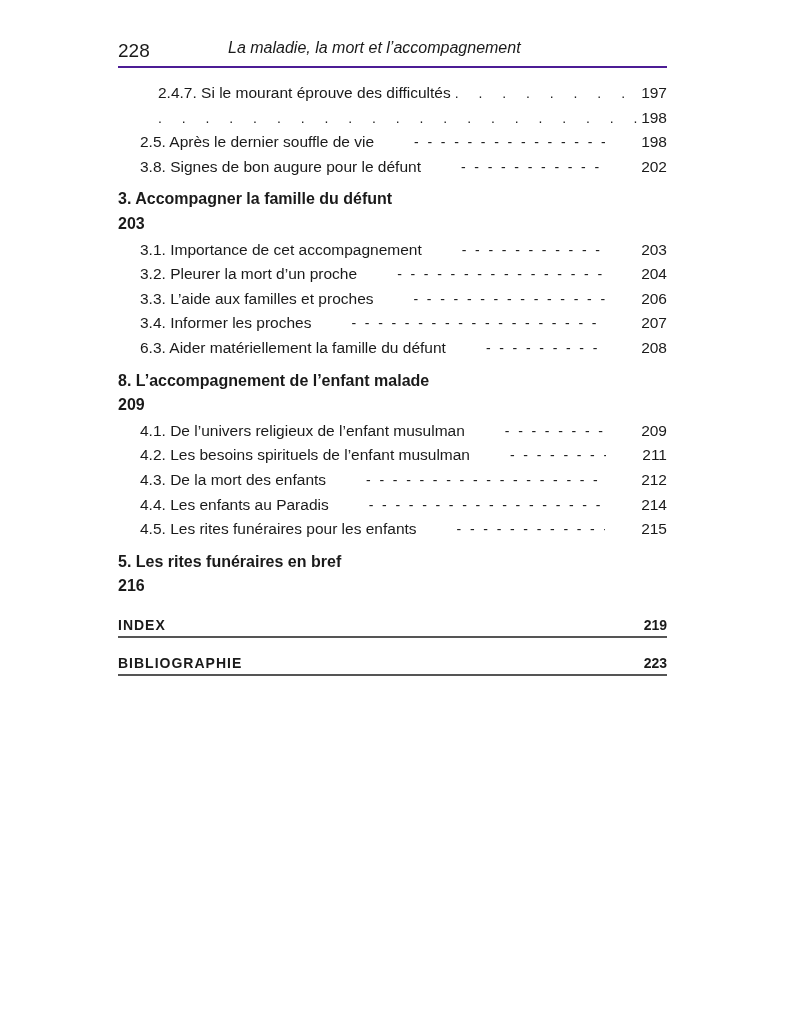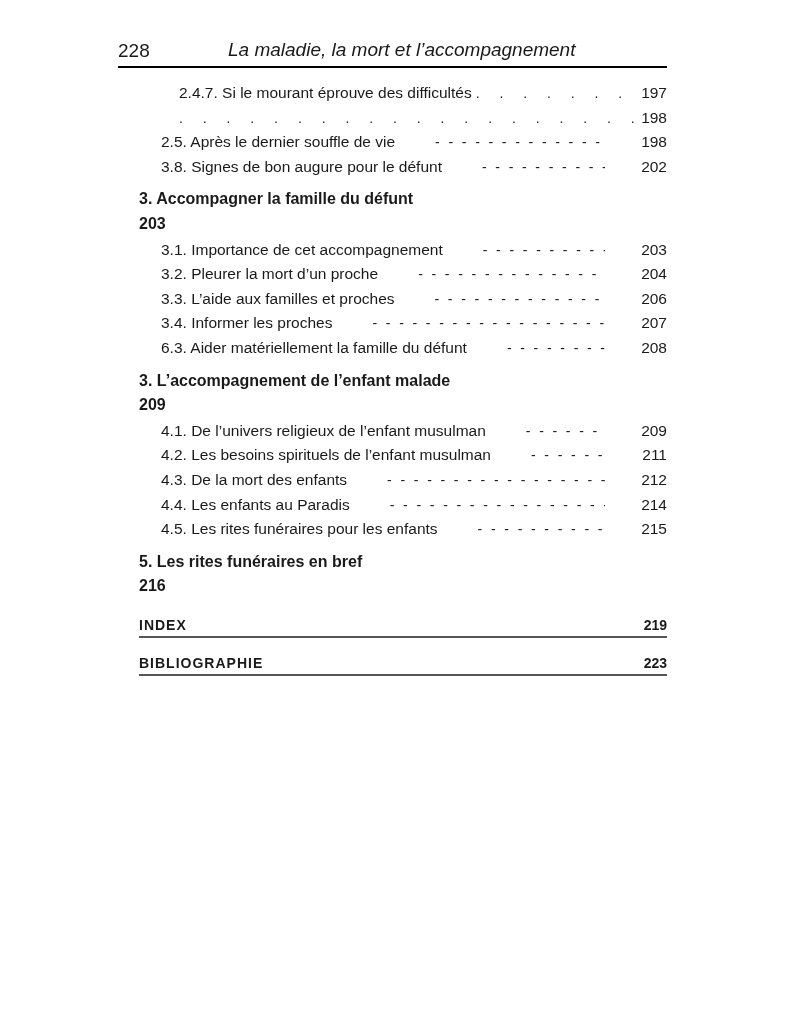--- a/index.html
+++ b/index.html
@@ -1,22 +1,22 @@
 <!DOCTYPE html>
 <html><head>
 <meta charset="utf-8">
 <style>
   html, body { margin: 0; padding: 0; background: #ffffff; }
   body { width: 791px; height: 1024px; position: relative; overflow: hidden;
          font-family: "Liberation Sans", "DejaVu Sans", sans-serif; color: #1a1a1a; }
   .page { position: absolute; left: 118px; top: 36px; width: 549px; }
-  .running-head { position: relative; height: 30px; border-bottom: 2px solid #000000; }
+  .running-head { position: relative; height: 30px; border-bottom: 2px solid #4c1d95; }
   .folio { position: absolute; left: 0; top: 4px; font-size: 19px; }
-  .running-title { position: absolute; left: 110px; top: 3px; font-size: 19px; font-style: italic; }
-  .toc { margin-top: 13px; margin-left: 21px; }
+  .running-title { position: absolute; left: 110px; top: 3px; font-size: 16px; font-style: italic; }
+  .toc { margin-top: 13px; }
   .row { display: flex; align-items: baseline; font-size: 15.5px; line-height: 24.6px; white-space: nowrap; }
   .row .label { flex: 0 0 auto; padding-right: 4px; }
   .row .leader { flex: 1 1 auto; overflow: hidden; color: #222; letter-spacing: 2.4px; font-size: 14px; }
   .row .page-num { flex: 0 0 auto; text-align: center; }
   .l3 { padding-left: 40px; }
   .l2 { padding-left: 22px; gap: 36px; }
   .l1 { font-weight: bold; font-size: 16px; padding-top: 8px; padding-bottom: 1px; flex-direction: column; }
   .l1 .leader { visibility: hidden; }
   .leader.dots { letter-spacing: 8px; }
   .l0 { font-weight: bold; font-size: 14px; letter-spacing: 1px; border-bottom: 2px solid #555; margin-top: 14px; line-height: 22px; }
@@ -76,21 +76,21 @@
     <span class="label">3.4. Informer les proches</span>
     <span class="leader">- - - - - - - - - - - - - - - - - - - - - - - - - - - - - - - - - - - - - - - - - - - - - - - - - - - - - - - - -</span>
     <span class="page-num">207</span>
   </div>
       <div class="row l2">
     <span class="label">6.3. Aider matériellement la famille du défunt</span>
     <span class="leader">- - - - - - - - - - - - - - - - - - - - - - - - - - - - - - - - - - - - - - - - - - - - - - - - - - - - - - - - -</span>
     <span class="page-num">208</span>
   </div>
       <div class="row l1">
-    <span class="label">3. L’accompagnement de l’enfant malade</span>
+    <span class="label">8. L’accompagnement de l’enfant malade</span>
     <span class="leader"></span>
     <span class="page-num">209</span>
   </div>
       <div class="row l2">
     <span class="label">4.1. De l’univers religieux de l’enfant musulman</span>
     <span class="leader">- - - - - - - - - - - - - - - - - - - - - - - - - - - - - - - - - - - - - - - - - - - - - - - - - - - - - - - - -</span>
     <span class="page-num">209</span>
   </div>
       <div class="row l2">
     <span class="label">4.2. Les besoins spirituels de l’enfant musulman</span>

